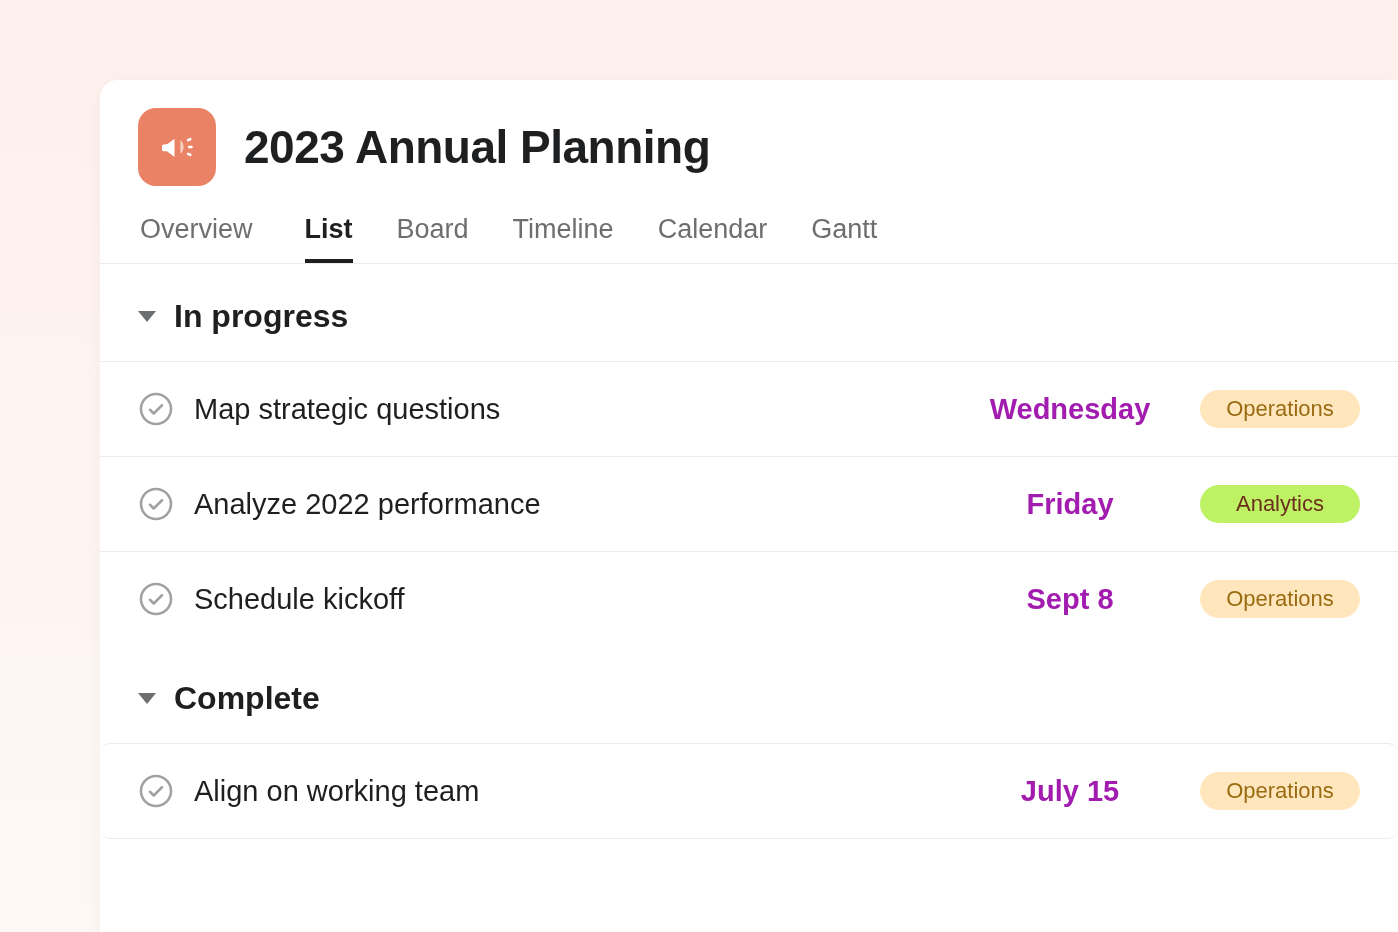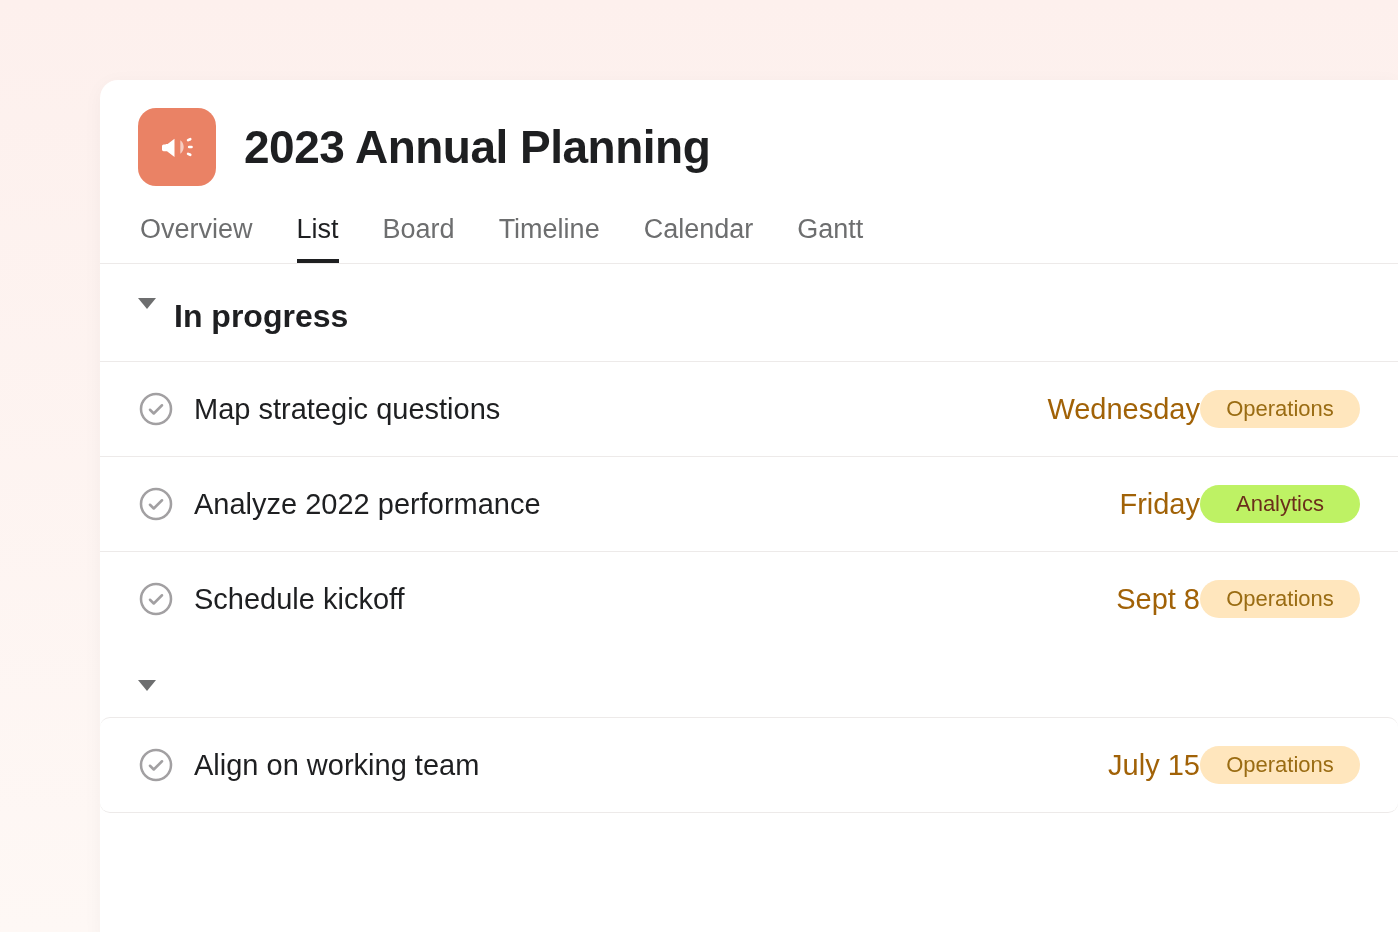--- a/index.html
+++ b/index.html
@@ -57,33 +57,34 @@
     }
     .tab {
       font-size: 27px;
       color: #6d6e6f;
       padding-bottom: 14px;
       cursor: pointer;
       font-weight: 400;
     }
     .tab.active {
       color: #1e1f21;
-      font-weight: 400;
+      font-weight: 700;
       border-bottom: 4px solid #1e1f21;
+      margin-left: 8px;
     }
     .divider {
       height: 1px;
       background: #edeae9;
       width: 100%;
     }
 
     
     .section-header {
       display: flex;
-      align-items: flex-start;
+      align-items: center;
       gap: 18px;
       padding: 34px 38px 26px 38px;
       cursor: pointer;
     }
     .caret {
       width: 0; height: 0;
       border-left: 9px solid transparent;
       border-right: 9px solid transparent;
       border-top: 11px solid #6d6e6f;
     }
@@ -108,24 +109,25 @@
     }
     .check-circle circle { stroke: #a2a0a2; stroke-width: 1.7; fill: none; }
     .check-circle path { stroke: #a2a0a2; stroke-width: 1.7; fill: none; stroke-linecap: round; stroke-linejoin: round; }
     .task-name {
       font-size: 29px;
       color: #1e1f21;
       flex: 1;
     }
     .task-date {
       font-size: 29px;
-      color: #a16207;
+      color: #a21caf;
       width: 280px;
-      text-align: right;
+      text-align: center;
       padding-left: 20px;
+      font-weight: bold;
     }
     .task-tag {
       font-size: 22px;
       padding: 6px 20px;
       border-radius: 22px;
       font-weight: 400;
       min-width: 160px;
       text-align: center;
       margin-left: auto;
     }
@@ -199,20 +201,21 @@
       <circle cx="12" cy="12" r="10"></circle>
         <path d="M8 12.5l2.5 2.5L16 9.5"></path>
     </svg>
     <span class="task-name">Schedule kickoff</span>
     <span class="task-date">Sept 8</span>
     <span class="task-tag tag-operations">Operations</span>
   </div>
 
   <div class="section-header">
     <span class="caret"></span>
+    <span class="section-title">Complete</span>
   </div>
 
   <div class="task-row">
     <svg class="check-circle" viewBox="0 0 24 24">
       <circle cx="12" cy="12" r="10"></circle>
         <path d="M8 12.5l2.5 2.5L16 9.5"></path>
     </svg>
     <span class="task-name">Align on working team</span>
     <span class="task-date">July 15</span>
     <span class="task-tag tag-operations">Operations</span>

